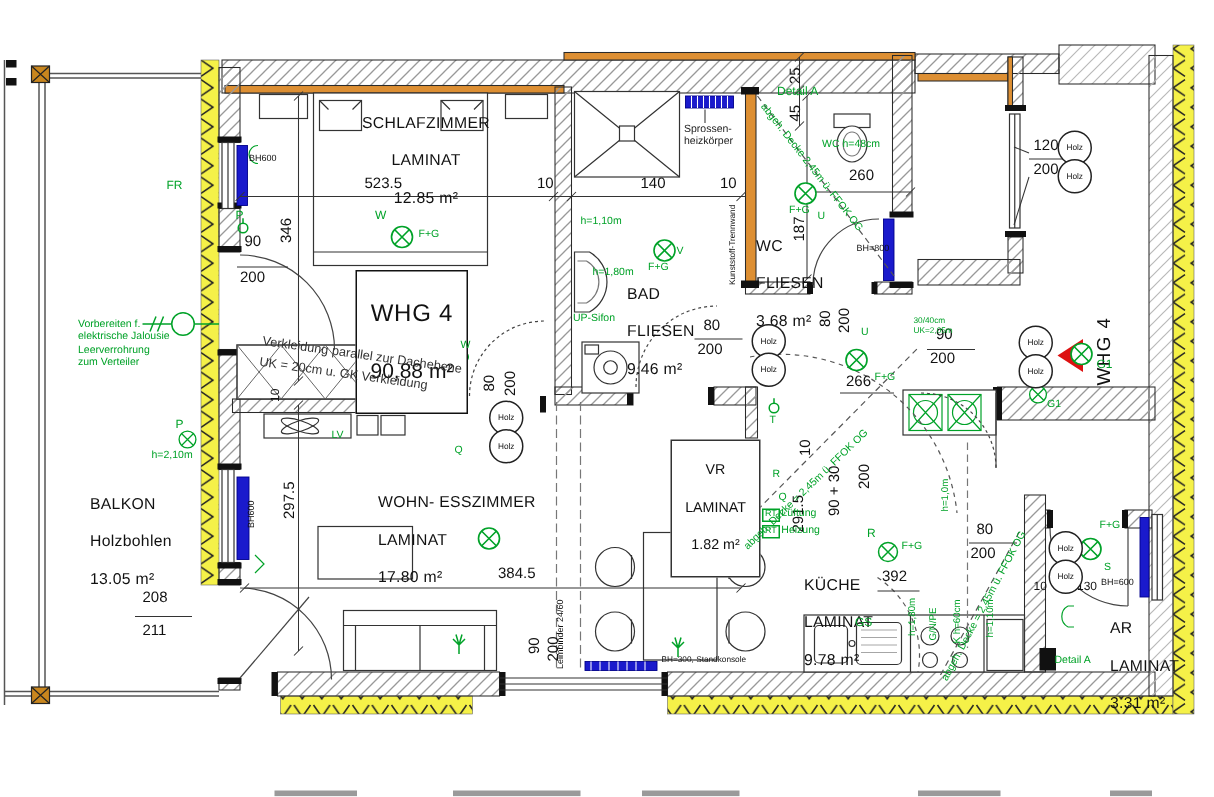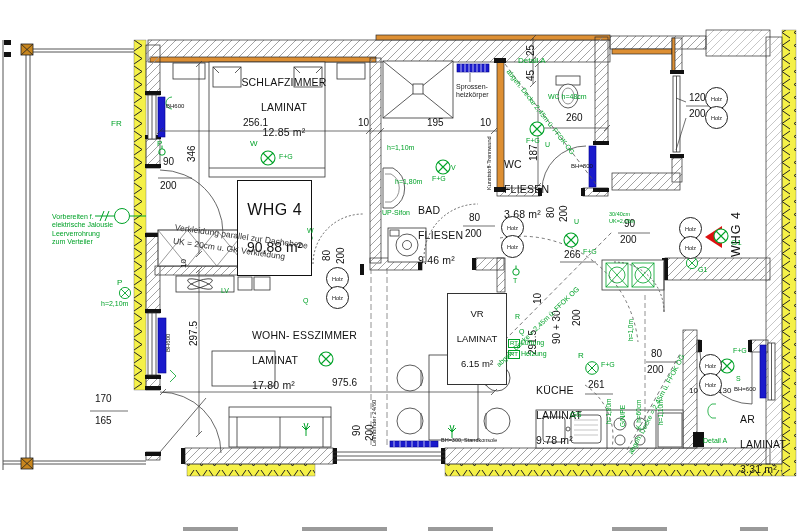--- a/index.html
+++ b/index.html
@@ -348,60 +348,65 @@
         <rect x="612" y="527" width="55" height="4"></rect>
     <rect x="740" y="527" width="28" height="4"></rect>
   </g>
 </svg>
 
 <div class="lbl room c" style="left:225px;top:64px;width:118px">
   <div>SCHLAFZIMMER</div>
   <div>LAMINAT</div>
   <div>12.85 m²</div>
 </div>
-<div class="lbl room" style="left:418px;top:192px">
+<div class="lbl room" style="left:418px;top:178px">
   <div>BAD</div>
   <div>FLIESEN</div>
   <div>9.46 m²</div>
 </div>
 <div class="lbl room" style="left:504px;top:146px">
   <div>WC</div>
   <div>FLIESEN</div>
   <div>3.68 m²</div>
 </div>
 <div class="lbl vrbox" style="left:447px;top:293px;width:50px">
   <div>VR</div>
   <div>LAMINAT</div>
-  <div>6.15 m²</div>
+  <div>1.82 m²</div>
 </div>
 <div class="lbl room" style="left:252px;top:317px">
   <div>WOHN- ESSZIMMER</div>
   <div>LAMINAT</div>
   <div>17.80 m²</div>
 </div>
 <div class="lbl room" style="left:536px;top:372px">
   <div>KÜCHE</div>
   <div>LAMINAT</div>
   <div>9.78 m²</div>
 </div>
 <div class="lbl room" style="left:740px;top:401px">
   <div>AR</div>
   <div>LAMINAT</div>
   <div>3.31 m²</div>
 </div>
+<div class="lbl room" style="left:60px;top:318px">
+  <div>BALKON</div>
+  <div>Holzbohlen</div>
+  <div>13.05 m²</div>
+</div>
 
 <div class="lbl whg" style="left:237px;top:180px">
   <div class="n">WHG 4</div>
   <div class="a">90,88 m²</div>
 </div>
 <div class="lbl entry rot" style="left:729px;top:257px">WHG 4</div>
 
-<div class="lbl dim" style="left:243px;top:117px">256.1</div>
+<div class="lbl dim" style="left:243px;top:117px">523.5</div>
 <div class="lbl dim" style="left:358px;top:117px">10</div>
-<div class="lbl dim" style="left:427px;top:117px">195</div>
+<div class="lbl dim" style="left:427px;top:117px">140</div>
 <div class="lbl dim" style="left:480px;top:117px">10</div>
 <div class="lbl dim" style="left:566px;top:112px">260</div>
 <div class="lbl dim rot" style="left:525px;top:56px">25</div>
 <div class="lbl dim rot" style="left:525px;top:81px">45</div>
 <div class="lbl dim rot" style="left:528px;top:161px">187</div>
 <div class="lbl dim rot" style="left:186px;top:162px">346</div>
 <div class="lbl dim" style="left:163px;top:156px">90</div>
 <div class="lbl dim" style="left:160px;top:180px">200</div>
 <div class="lbl dim" style="left:469px;top:212px">80</div>
 <div class="lbl dim" style="left:465px;top:228px">200</div>
@@ -410,27 +415,27 @@
 <div class="lbl dim rot" style="left:321px;top:261px">80</div>
 <div class="lbl dim rot" style="left:335px;top:264px">200</div>
 <div class="lbl dim" style="left:624px;top:218px">90</div>
 <div class="lbl dim" style="left:620px;top:234px">200</div>
 <div class="lbl dim" style="left:689px;top:92px">120</div>
 <div class="lbl dim" style="left:689px;top:108px">200</div>
 <div class="lbl dim rot" style="left:551px;top:344px">90 + 30</div>
 <div class="lbl dim rot" style="left:571px;top:326px">200</div>
 <div class="lbl dim rot" style="left:532px;top:304px">10</div>
 <div class="lbl dim" style="left:564px;top:249px">266</div>
-<div class="lbl dim" style="left:332px;top:377px">975.6</div>
+<div class="lbl dim" style="left:332px;top:377px">384.5</div>
 <div class="lbl dim rot" style="left:351px;top:436px">90</div>
 <div class="lbl dim rot" style="left:364px;top:441px">200</div>
 <div class="lbl dim rot" style="left:188px;top:346px">297.5</div>
-<div class="lbl dim" style="left:95px;top:393px">170</div>
-<div class="lbl dim" style="left:95px;top:415px">165</div>
-<div class="lbl dim" style="left:588px;top:379px">261</div>
+<div class="lbl dim" style="left:95px;top:393px">208</div>
+<div class="lbl dim" style="left:95px;top:415px">211</div>
+<div class="lbl dim" style="left:588px;top:379px">392</div>
 <div class="lbl dim rot" style="left:527px;top:355px">291.5</div>
 <div class="lbl dim" style="left:651px;top:348px">80</div>
 <div class="lbl dim" style="left:647px;top:364px">200</div>
 <div class="lbl dim8" style="left:689px;top:386px">10</div>
 <div class="lbl dim8" style="left:718px;top:386px">130</div>
 <div class="lbl dim8 rot" style="left:179px;top:268px">10</div>
 
 <div class="hz" style="left:705px;top:87px">Holz</div>
 <div class="hz" style="left:705px;top:106px">Holz</div>
 <div class="hz" style="left:679px;top:217px">Holz</div>

